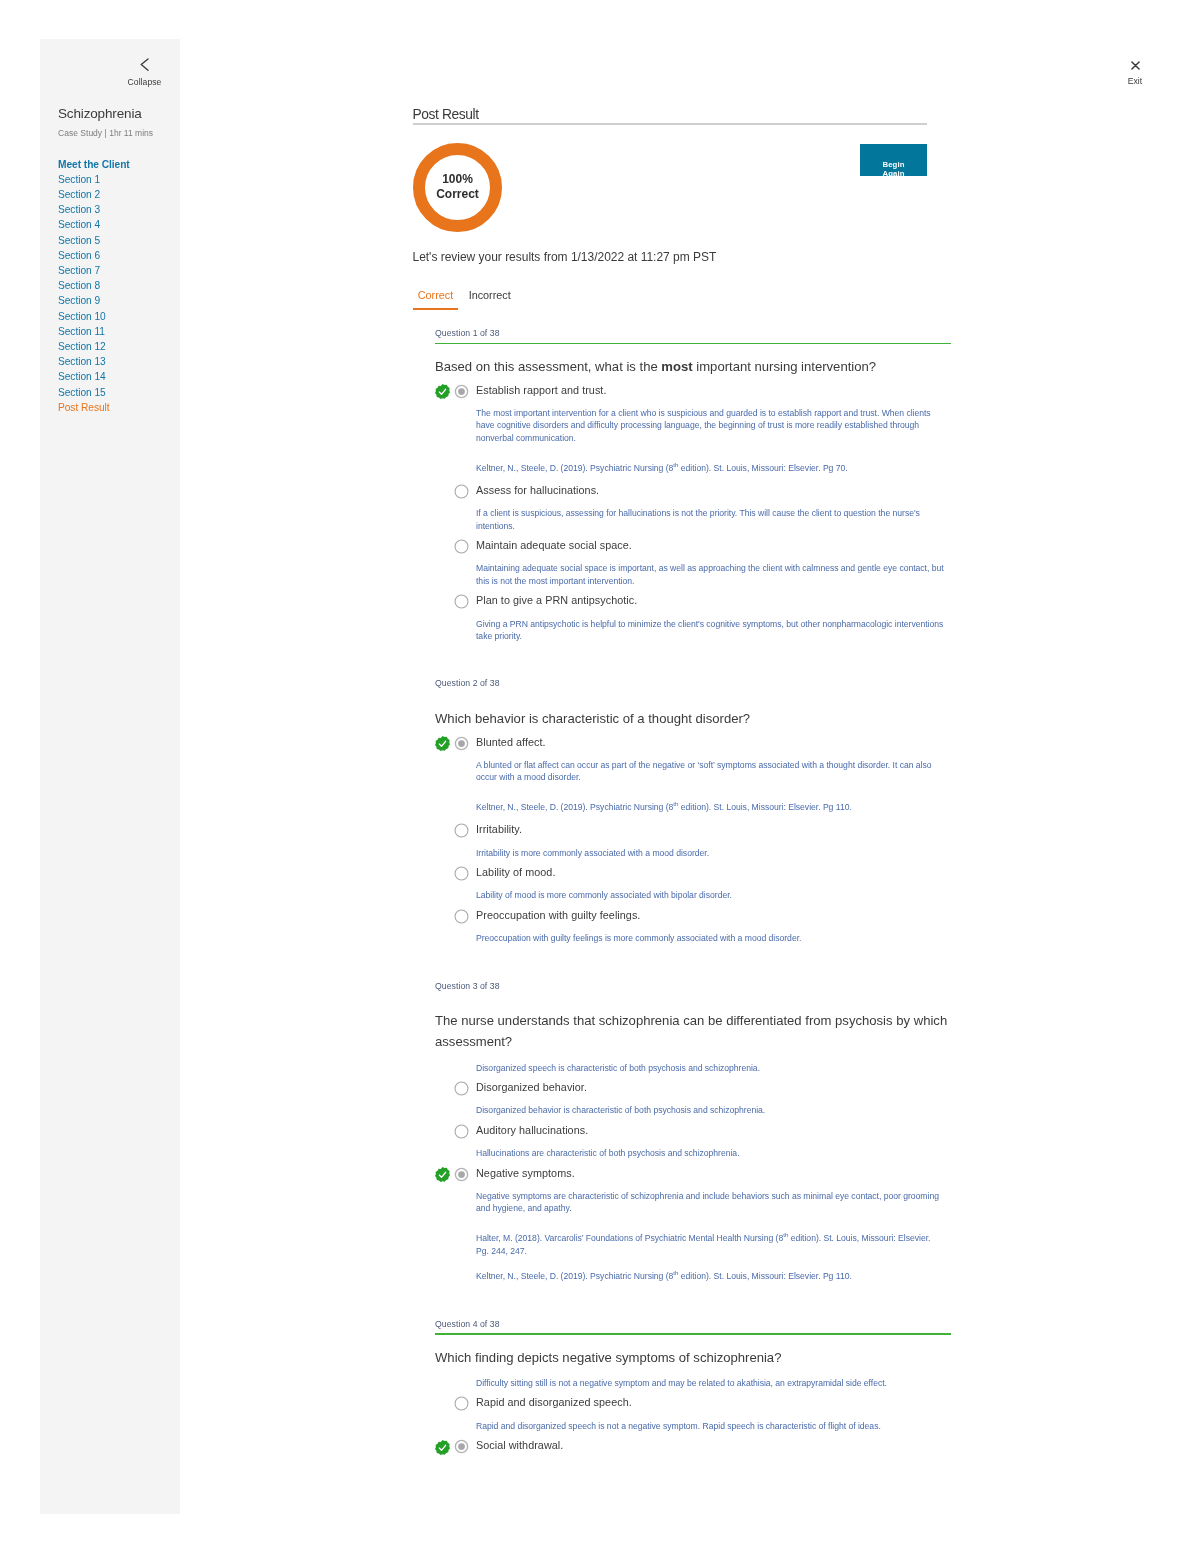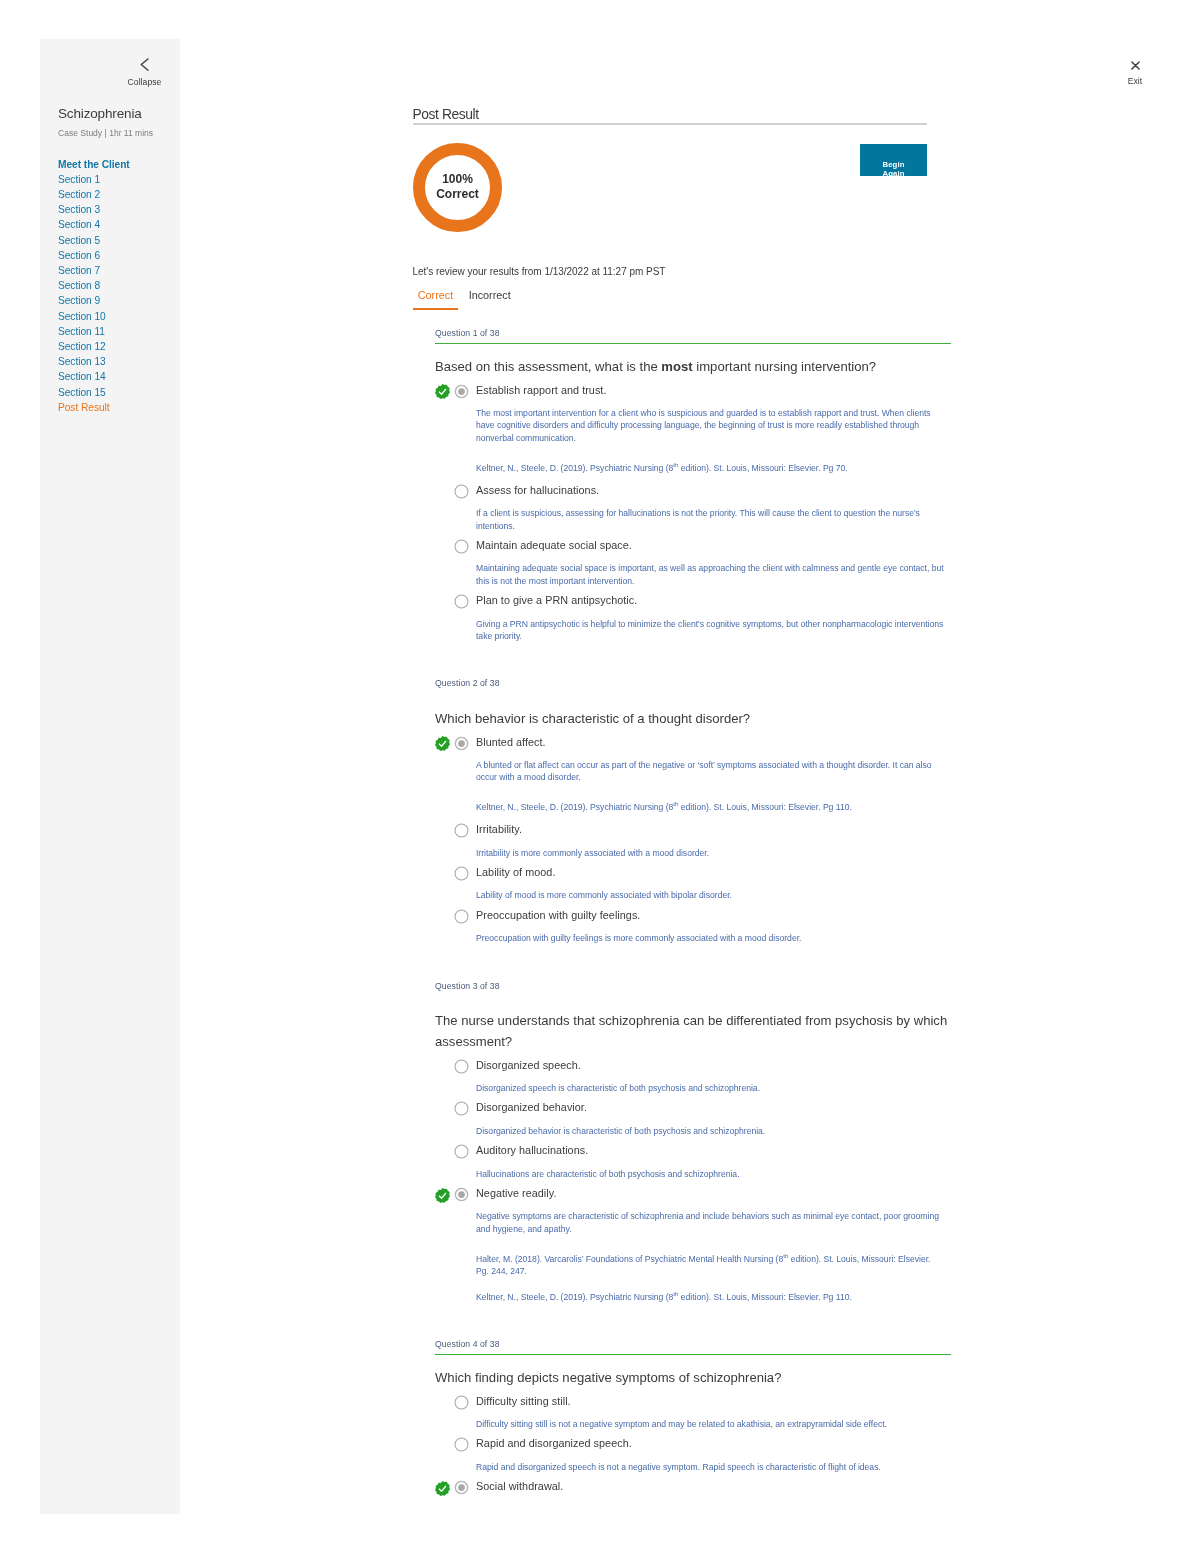--- a/index.html
+++ b/index.html
@@ -70,22 +70,22 @@
     font-size:12px; color:#2d2d2d; font-weight:700; line-height:14.4px;
     padding-bottom:2px;
   }
   .begin-btn {
     position:absolute; left:860px; top:144px; width:67px; height:20px;
     background:#03769c; color:#fff; border:none;
     font-size:7.8px; font-weight:700; font-family:inherit;
     padding:16px; cursor:pointer; letter-spacing:0.1px;
   }
   .review-line {
-    position:absolute; left:412.5px; top:266px;
-    font-size:10px; color:#3b3b3b; letter-spacing:-0.02px;
+    position:absolute; left:412.5px; top:250px;
+    font-size:12px; color:#3b3b3b; letter-spacing:-0.02px;
   }
   .tabs { position:absolute; left:413px; top:285px; }
   .tab {
     display:inline-block; font-size:10.85px; color:#3b3b3b; cursor:pointer;
     padding:0 4.7px 6px 4.7px; margin-right:6px;
     border-bottom:2px solid transparent; line-height:13px;
   }
   .tab.sel { color:#e8741b; border-bottom-color:#e8741b; }
 
   
@@ -232,50 +232,44 @@
           <div class="expl">Lability of mood is more commonly associated with bipolar disorder.</div>
           <div class="opt"><span class="marks"><span class="radio"><svg width="15" height="15" viewBox="0 0 16 16">
                   <circle cx="8" cy="8" r="6.9" fill="#ffffff" stroke="#a8a8a8" stroke-width="1.15"></circle>
                 </svg></span></span><span class="opt-label">Preoccupation with guilty feelings.</span></div>
           <div class="expl">Preoccupation with guilty feelings is more commonly associated with a mood disorder.</div>
         </div>
         <div class="q">
           <div class="q-meta">Question 3 of 38</div>
           <div class="q-rule hidden"></div>
           <div class="q-text">The nurse understands that schizophrenia can be differentiated from psychosis by which assessment?</div>
-          <div class="opt"><span class="marks"><span class="radio"><svg width="15" height="15" viewBox="0 0 16 16">
-                  <circle cx="8" cy="8" r="6.9" fill="#ffffff" stroke="#a8a8a8" stroke-width="1.15"></circle>
-                </svg></span></span><span class="opt-label">Disorganized speech.</span></div>
           <div class="expl">Disorganized speech is characteristic of both psychosis and schizophrenia.</div>
           <div class="opt"><span class="marks"><span class="radio"><svg width="15" height="15" viewBox="0 0 16 16">
                   <circle cx="8" cy="8" r="6.9" fill="#ffffff" stroke="#a8a8a8" stroke-width="1.15"></circle>
                 </svg></span></span><span class="opt-label">Disorganized behavior.</span></div>
           <div class="expl">Disorganized behavior is characteristic of both psychosis and schizophrenia.</div>
           <div class="opt"><span class="marks"><span class="radio"><svg width="15" height="15" viewBox="0 0 16 16">
                   <circle cx="8" cy="8" r="6.9" fill="#ffffff" stroke="#a8a8a8" stroke-width="1.15"></circle>
                 </svg></span></span><span class="opt-label">Auditory hallucinations.</span></div>
           <div class="expl">Hallucinations are characteristic of both psychosis and schizophrenia.</div>
           <div class="opt"><span class="marks"><span class="badge"><svg width="15" height="15" viewBox="0 0 16 16">
                   <path fill="#24a027" d="M8 0 L10.15 1.03 L12.53 0.86 L13.63 3.0 L15.6 4.38 L15.24 6.75 L16 9 L14.45 10.77 L14.2 13.15 L11.9 13.75 L10.3 15.6 L8.1 15.1 L5.9 16 L4.2 14.4 L1.9 13.9 L1.45 11.55 L0 9.7 L0.95 7.55 L0.6 5.2 L2.7 3.95 L3.85 1.85 L6.2 2.0 Z"></path>
                   <path d="M4.6 8.6 L6.9 11.0 L11.4 5.6" stroke="#ffffff" stroke-width="1.35" fill="none" stroke-linecap="round" stroke-linejoin="round"></path>
                 </svg></span><span class="radio"><svg width="15" height="15" viewBox="0 0 16 16">
                   <circle cx="8" cy="8" r="6.55" fill="#ffffff" stroke="#b4b4b4" stroke-width="1.5"></circle>
                   <circle cx="8" cy="8" r="3.6" fill="#a8a8a8"></circle>
-                </svg></span></span><span class="opt-label">Negative readily.</span></div>
+                </svg></span></span><span class="opt-label">Negative symptoms.</span></div>
           <div class="expl">Negative symptoms are characteristic of schizophrenia and include behaviors such as minimal eye contact, poor grooming and hygiene, and apathy.</div>
           <div class="expl cite">Halter, M. (2018). Varcarolis’ Foundations of Psychiatric Mental Health Nursing (8<sup>th</sup> edition). St. Louis, Missouri: Elsevier. Pg. 244, 247.</div>
           <div class="expl cite">Keltner, N., Steele, D. (2019). Psychiatric Nursing (8<sup>th</sup> edition). St. Louis, Missouri: Elsevier. Pg 110.</div>
         </div>
         <div class="q">
           <div class="q-meta">Question 4 of 38</div>
           <div class="q-rule"></div>
           <div class="q-text">Which finding depicts negative symptoms of schizophrenia?</div>
-          <div class="opt"><span class="marks"><span class="radio"><svg width="15" height="15" viewBox="0 0 16 16">
-                  <circle cx="8" cy="8" r="6.9" fill="#ffffff" stroke="#a8a8a8" stroke-width="1.15"></circle>
-                </svg></span></span><span class="opt-label">Difficulty sitting still.</span></div>
           <div class="expl">Difficulty sitting still is not a negative symptom and may be related to akathisia, an extrapyramidal side effect.</div>
           <div class="opt"><span class="marks"><span class="radio"><svg width="15" height="15" viewBox="0 0 16 16">
                   <circle cx="8" cy="8" r="6.9" fill="#ffffff" stroke="#a8a8a8" stroke-width="1.15"></circle>
                 </svg></span></span><span class="opt-label">Rapid and disorganized speech.</span></div>
           <div class="expl">Rapid and disorganized speech is not a negative symptom. Rapid speech is characteristic of flight of ideas.</div>
           <div class="opt"><span class="marks"><span class="badge"><svg width="15" height="15" viewBox="0 0 16 16">
                   <path fill="#24a027" d="M8 0 L10.15 1.03 L12.53 0.86 L13.63 3.0 L15.6 4.38 L15.24 6.75 L16 9 L14.45 10.77 L14.2 13.15 L11.9 13.75 L10.3 15.6 L8.1 15.1 L5.9 16 L4.2 14.4 L1.9 13.9 L1.45 11.55 L0 9.7 L0.95 7.55 L0.6 5.2 L2.7 3.95 L3.85 1.85 L6.2 2.0 Z"></path>
                   <path d="M4.6 8.6 L6.9 11.0 L11.4 5.6" stroke="#ffffff" stroke-width="1.35" fill="none" stroke-linecap="round" stroke-linejoin="round"></path>
                 </svg></span><span class="radio"><svg width="15" height="15" viewBox="0 0 16 16">
                   <circle cx="8" cy="8" r="6.55" fill="#ffffff" stroke="#b4b4b4" stroke-width="1.5"></circle>

